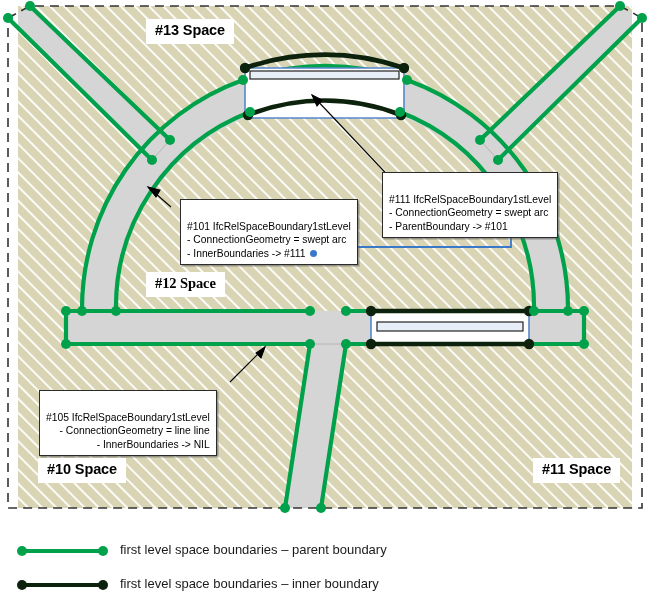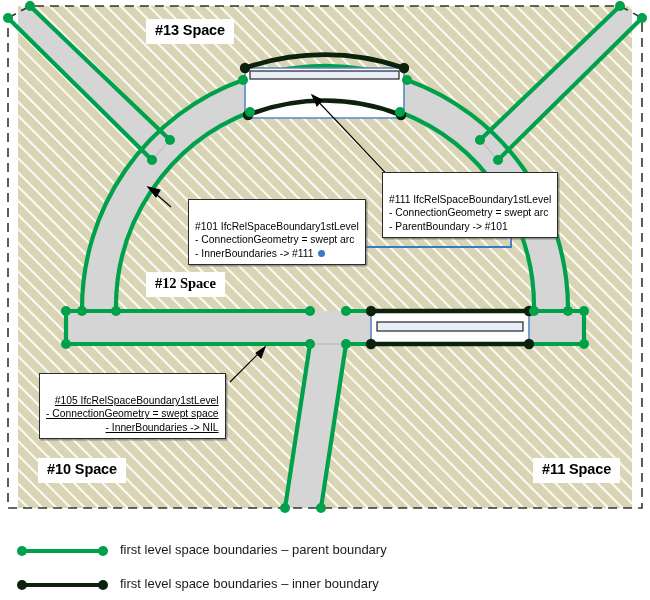--- a/index.html
+++ b/index.html
@@ -226,36 +226,36 @@
       <circle cx="22" cy="585" r="5" fill="#0d220d"></circle>
       <circle cx="103" cy="585" r="5" fill="#0d220d"></circle>
     </g>
   </svg>
 
   <div class="space-label" style="left:146px; top:19px;">#13 Space</div>
   <div class="space-label" style="left:146px; top:272px;font-family:Liberation Serif, serif;">#12 Space</div>
   <div class="space-label" style="left:38px; top:458px;">#10 Space</div>
   <div class="space-label" style="left:533px; top:458px;">#11 Space</div>
 
-  <div class="callout" style="left:188px; top:199px;">
+  <div class="callout" style="left:180px; top:199px;">
     <div>#101 IfcRelSpaceBoundary1stLevel</div>
     <div>- ConnectionGeometry = swept arc</div>
     <div>
       <span>- InnerBoundaries -&gt; #111</span><span class="dotmark"></span>
     </div>
   </div>
 
   <div class="callout" style="left:382px; top:172px;">
     <div>#111 IfcRelSpaceBoundary1stLevel</div>
     <div>- ConnectionGeometry = swept arc</div>
     <div>- ParentBoundary -&gt; #101</div>
   </div>
 
-  <div class="callout right-align" style="left:39px; top:373px;text-decoration:underline;">
+  <div class="callout right-align" style="left:39px; top:390px;">
     <div>#105 IfcRelSpaceBoundary1stLevel</div>
-    <div>- ConnectionGeometry = swept space</div>
+    <div>- ConnectionGeometry = line line</div>
     <div>- InnerBoundaries -&gt; NIL</div>
   </div>
 
   <div class="legend-text" style="left:120px; top:576px;">first level space boundaries – inner boundary</div>
   <div class="legend-text" style="left:120px; top:542px;">first level space boundaries – parent boundary</div>
 
 </div>
 
 </body></html>

